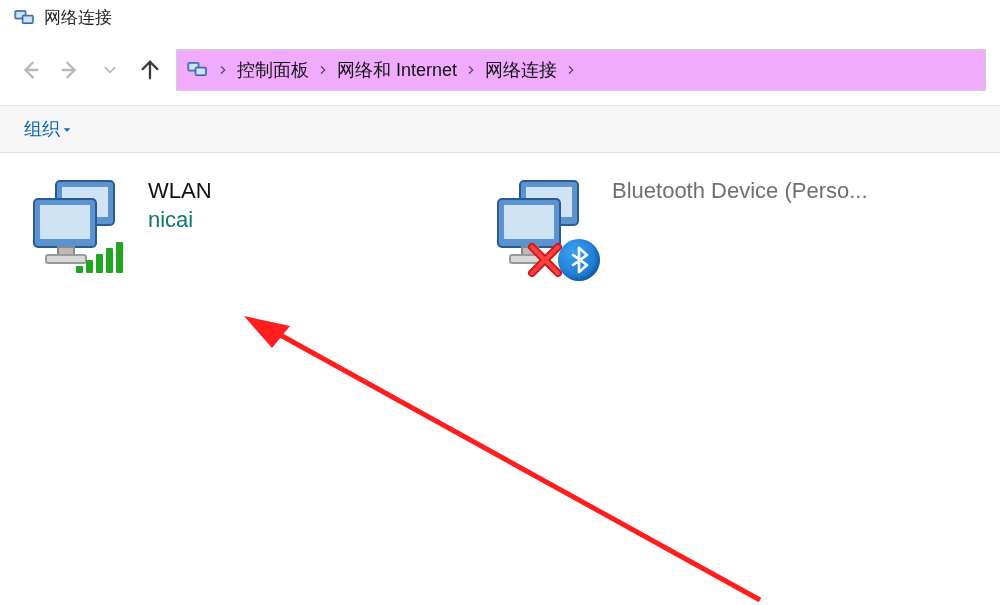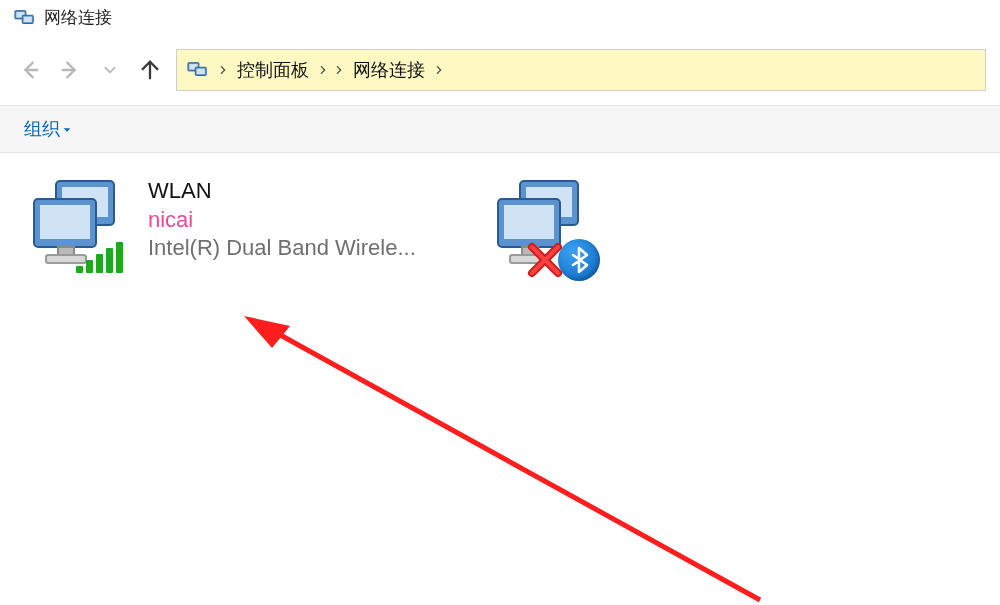--- a/index.html
+++ b/index.html
@@ -38,21 +38,21 @@
       border: none;
       color: #b8b8b8;
     }
     .nav-arrowbtn.enabled { color: #3a3a3a; }
     .address {
       flex: 1;
       display: flex;
       align-items: center;
       height: 42px;
       border: 1px solid #cfcfcf;
-      background: #fef9c3;
+      background: #f0abfc;
       padding: 0 6px;
     }
     .address-icon { width: 26px; height: 22px; position: relative; flex-shrink: 0; margin: 0 4px 0 2px; }
     .crumb-sep { width:16px; display:flex; align-items:center; justify-content:center; color:#5a5a5a; }
     .crumb-text {
       font-size: 18px;
       color: #111;
       padding: 4px 6px;
       white-space: nowrap;
     }
@@ -95,21 +95,21 @@
       padding: 6px;
     }
     .conn-icon {
       width: 104px;
       height: 100px;
       position: relative;
       flex-shrink: 0;
     }
     .conn-texts { padding-top: 0; }
     .conn-title { font-size: 22px; color: #111; line-height: 1.3; }
-    .conn-sub1  { font-size: 22px; color: #ec4899; line-height: 1.3; }
+    .conn-sub1  { font-size: 22px; color: #0f766e; line-height: 1.3; }
     .conn-sub2  { font-size: 22px; color: #6f6f6f; line-height: 1.3; white-space: nowrap; overflow: hidden; text-overflow: ellipsis; max-width: 300px; }
 
     
     .anno-layer { position:absolute; left:0; top:0; width:1000px; height:605px; pointer-events:none; }
 
     
     .mon-body { fill:#5a93cf; stroke:#2a5b8f; stroke-width:2; }
     .mon-screen { fill:#cfe3f5; }
     .mon-stand { fill:#b9b9b9; stroke:#8a8a8a; stroke-width:2; }
     .mon-base  { fill:#d8d8d8; stroke:#9a9a9a; stroke-width:2; }
@@ -188,20 +188,21 @@
       <svg width="10" height="14" viewBox="0 0 24 24">
           <path d="M8 4 L16 12 L8 20" fill="none" stroke="#4a4a4a" stroke-width="3" stroke-linecap="round" stroke-linejoin="round"></path>
         </svg>
     </span>
     <span class="crumb-text">控制面板</span>
     <span class="crumb-sep">
       <svg width="10" height="14" viewBox="0 0 24 24">
           <path d="M8 4 L16 12 L8 20" fill="none" stroke="#4a4a4a" stroke-width="3" stroke-linecap="round" stroke-linejoin="round"></path>
         </svg>
     </span>
+    <span class="crumb-text">网络和 Internet</span>
     <span class="crumb-sep">
       <svg width="10" height="14" viewBox="0 0 24 24">
           <path d="M8 4 L16 12 L8 20" fill="none" stroke="#4a4a4a" stroke-width="3" stroke-linecap="round" stroke-linejoin="round"></path>
         </svg>
     </span>
     <span class="crumb-text">网络连接</span>
     <span class="crumb-sep">
       <svg width="10" height="14" viewBox="0 0 24 24">
           <path d="M8 4 L16 12 L8 20" fill="none" stroke="#4a4a4a" stroke-width="3" stroke-linecap="round" stroke-linejoin="round"></path>
         </svg>
@@ -240,21 +241,20 @@
           <span></span>
             <span></span>
             <span></span>
             <span></span>
             <span></span>
         </div>
       </div>
       <div class="conn-texts">
         <div class="conn-title">WLAN</div>
         <div class="conn-sub1">nicai</div>
-        <div class="conn-sub2">Intel(R) Dual Band Wirele...</div>
       </div>
     </div>
 
     <div class="conn-item">
       <div class="conn-icon">
         <svg viewBox="0 0 104 100" width="104" height="100">
           <rect x="30" y="4" width="58" height="44" rx="4" class="mon-body"></rect>
           <rect x="36" y="10" width="46" height="30" class="mon-screen"></rect>
           <rect x="8" y="22" width="62" height="48" rx="4" class="mon-body"></rect>
           <rect x="14" y="28" width="50" height="34" class="mon-screen"></rect>
@@ -269,20 +269,21 @@
         </div>
         <div class="bt-badge">
           <div class="circ">
             <svg width="20" height="28" viewBox="0 0 20 28" class="glyph">
               <path d="M10 2 V26 L18 19 L4 9 M10 2 L18 9 L4 19" fill="none" stroke="#fff" stroke-width="2.6" stroke-linejoin="round" stroke-linecap="round"></path>
             </svg>
           </div>
         </div>
       </div>
       <div class="conn-texts">
+        <div class="conn-sub2">Bluetooth Device (Perso...</div>
       </div>
     </div>
 
   </div>
 </div>
 
 <svg class="anno-layer" viewBox="0 0 1000 605">
   <defs></defs>
   <line x1="760" y1="600" x2="264" y2="326" stroke="#ff1e1e" stroke-width="5"></line>
   <polygon points="244,316 290,326 272,348" fill="#ff1e1e"></polygon>

